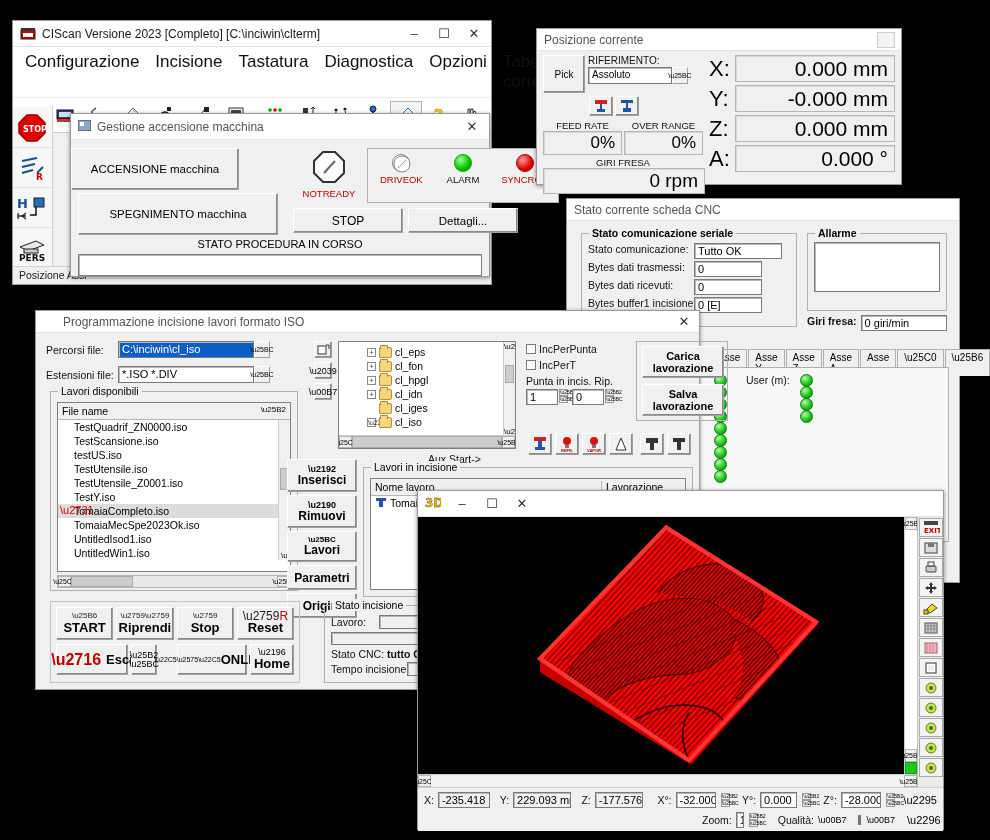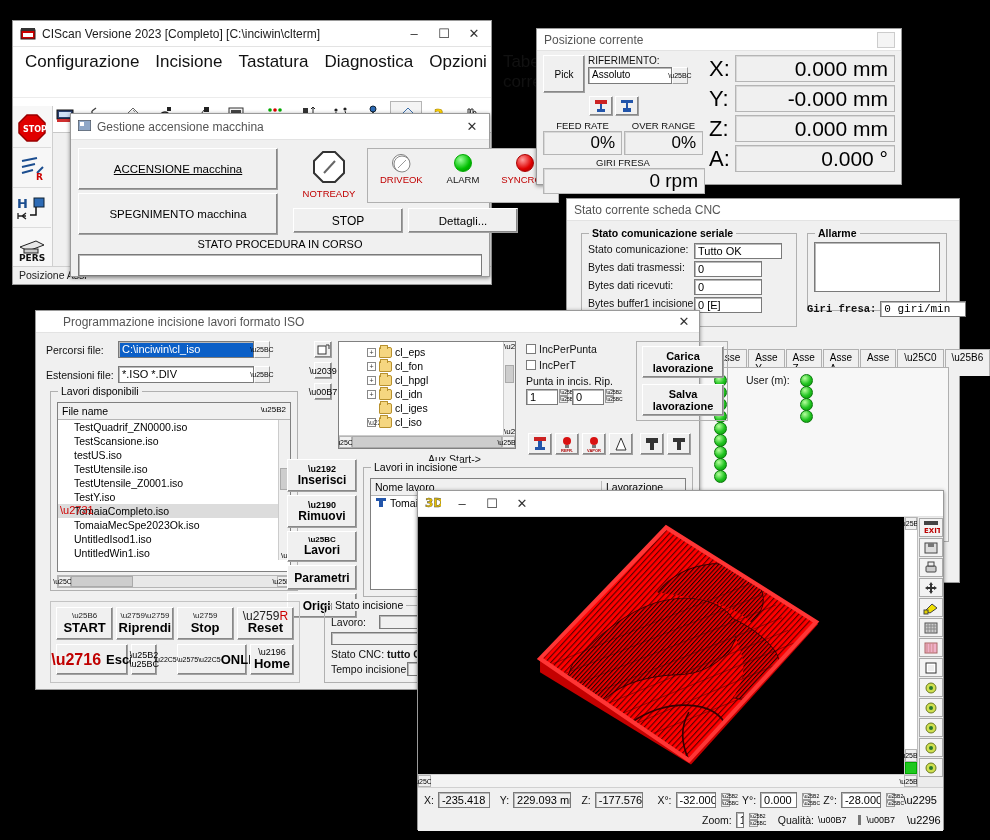--- a/index.html
+++ b/index.html
@@ -366,21 +366,21 @@
         </svg>
     </span>
     <span class="tbtext">Gestione accensione macchina</span>
     <div class="winbtns">
       <div class="winbtn close">✕</div>
     </div>
   </div>
 
   <div style="position:relative; height:137px;">
 
-    <div class="btn3d" style="position:absolute; left:7px; top:8px; width:200px; height:42px; font-size:11.5px;text-decoration:underline;">
+    <div class="btn3d" style="position:absolute; left:0; top:8px; width:168px; height:42px; font-size:11.5px;">
       <span>ACCENSIONE macchina</span>
     </div>
     <div class="btn3d" style="position:absolute; left:7px; top:53px; width:200px; height:42px; font-size:11.5px;">
       <span>SPEGNIMENTO macchina</span>
     </div>
 
     <div style="position:absolute; left:222px; top:10px; width:72px; text-align:center;">
       <svg width="36" height="34" viewBox="0 0 36 34">
         <polygon points="12,2 24,2 33,11 33,23 24,32 12,32 3,23 3,11" fill="#fff" stroke="#333" stroke-width="2"></polygon>
         <path d="M13 23 L24 11" stroke="#666" stroke-width="2"></path>
@@ -526,21 +526,21 @@
       </div>
     </div>
 
     <div class="groupbox" style="position:absolute; left:240px; top:12px; width:140px; height:78px;">
       <div class="gtitle" style="font-weight:bold;">Allarme</div>
       <div style="padding:8px 6px;">
         <div class="field" style="height:50px; position:relative;"></div>
       </div>
     </div>
 
-    <div style="position:absolute; left:240px; top:80px; display:flex; align-items:center;font-family:Liberation Mono, monospace;">
+    <div style="position:absolute; left:240px; top:94px; display:flex; align-items:flex-start;">
       <span class="lbl" style="font-weight:bold; margin-right:4px;">Giri fresa:</span>
       <span class="field" style="width:86px;">0 giri/min</span>
     </div>
 
     <div class="tabstrip" style="position:absolute; left:110px; top:128px;">
       <div class="tab">Tutti I/O</div>
       <div class="tab">Asse X</div>
       <div class="tab">Asse Y</div>
       <div class="tab">Asse Z</div>
       <div class="tab">Asse A</div>

